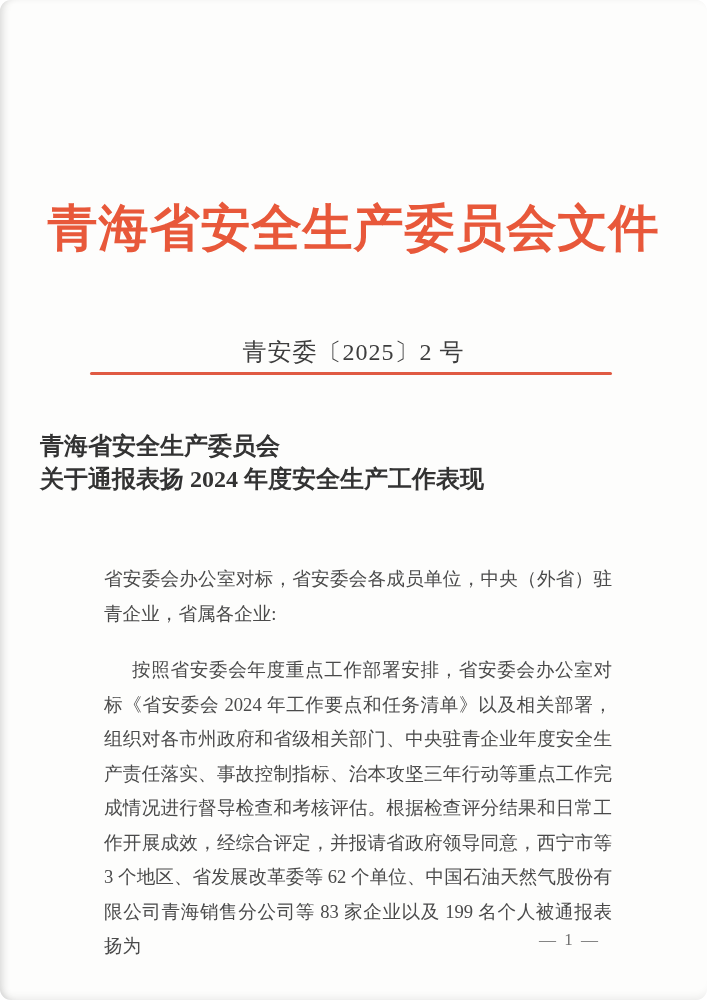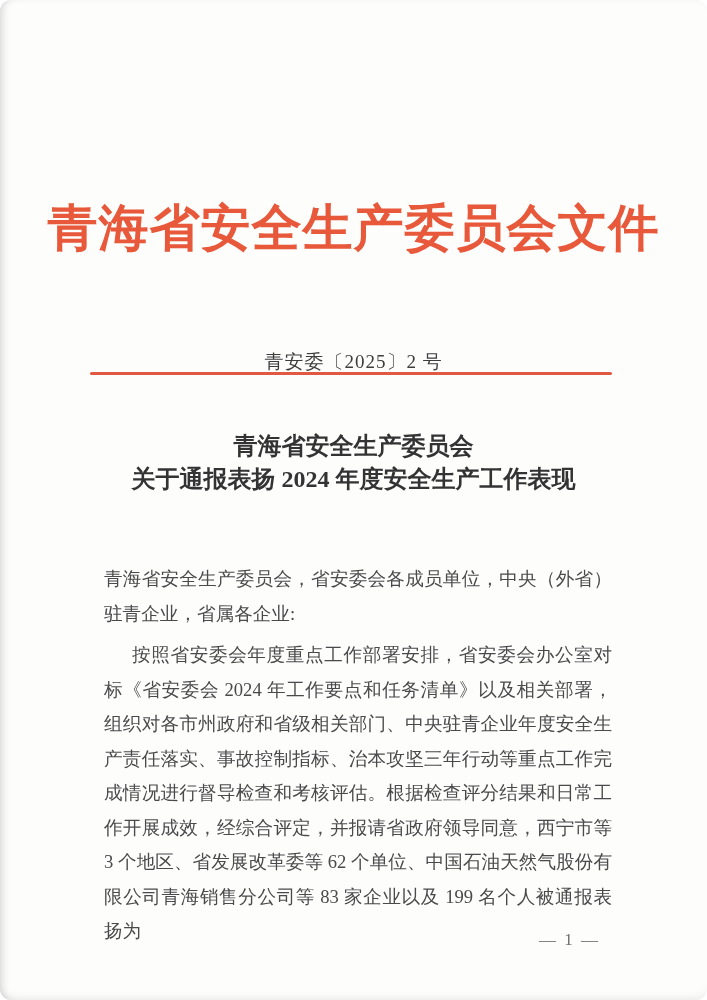--- a/index.html
+++ b/index.html
@@ -29,43 +29,42 @@
     text-align: center;
     font-size: 50px;
     font-weight: bold;
     line-height: 1.3;
     letter-spacing: 1px;
     color: var(--masthead-red, #e8583a);
     white-space: nowrap;
   }
   .doc-number {
     position: absolute;
-    top: 349px;
+    top: 336px;
     left: 0;
     width: 100%;
     text-align: center;
-    font-size: 19px;
+    font-size: 24px;
     letter-spacing: 1px;
     color: var(--doc-number-text, #3d3d3d);
   }
   .red-rule {
     position: absolute;
     top: 372px;
     left: 90px;
     width: 522px;
     height: 3px;
     border-radius: 2px;
     background: var(--rule-red, #e05a43);
   }
   .notice-title {
     position: absolute;
     top: 430px;
     left: 40px;
     width: 627px;
-    text-align: center;
     font-size: 24px;
     font-weight: bold;
     line-height: 33px;
     color: var(--title-text, #333333);
   }
   .notice-title .title-line {
     display: block;
   }
   .doc-body {
     position: absolute;
@@ -75,21 +74,21 @@
     font-size: 18.6px;
     line-height: 34.5px;
     color: var(--body-text, #4a4a4a);
     text-align: justify;
   }
   .doc-body p {
     margin: 0;
   }
   .doc-body p.indented {
     text-indent: 28px;
-    margin-top: 7px;
+    margin-top: 22px;
   }
   .page-number {
     position: absolute;
     top: 930px;
     right: 107px;
     font-size: 17px;
     letter-spacing: 2px;
     color: var(--page-number-text, #707070);
     white-space: nowrap;
   }
@@ -104,19 +103,19 @@
   <div class="doc-number">青安委〔2025〕2 号</div>
 
   <div class="red-rule"></div>
 
   <div class="notice-title">
     <span class="title-line">青海省安全生产委员会</span>
     <span class="title-line">关于通报表扬 2024 年度安全生产工作表现</span>
   </div>
 
   <div class="doc-body">
-    <p>青海省安全生产委员会，省安委会各成员单位，中央（外省）驻青企业，省属各企业:</p>
+    <p>省安委会办公室对标，省安委会各成员单位，中央（外省）驻青企业，省属各企业:</p>
     <p class="indented">按照省安委会年度重点工作部署安排，省安委会办公室对标《省安委会 2024 年工作要点和任务清单》以及相关部署，组织对各市州政府和省级相关部门、中央驻青企业年度安全生产责任落实、事故控制指标、治本攻坚三年行动等重点工作完成情况进行督导检查和考核评估。根据检查评分结果和日常工作开展成效，经综合评定，并报请省政府领导同意，西宁市等 3 个地区、省发展改革委等 62 个单位、中国石油天然气股份有限公司青海销售分公司等 83 家企业以及 199 名个人被通报表扬为</p>
   </div>
 
   <div class="page-number">— 1 —</div>
 
 </div>
 
 </body></html>

